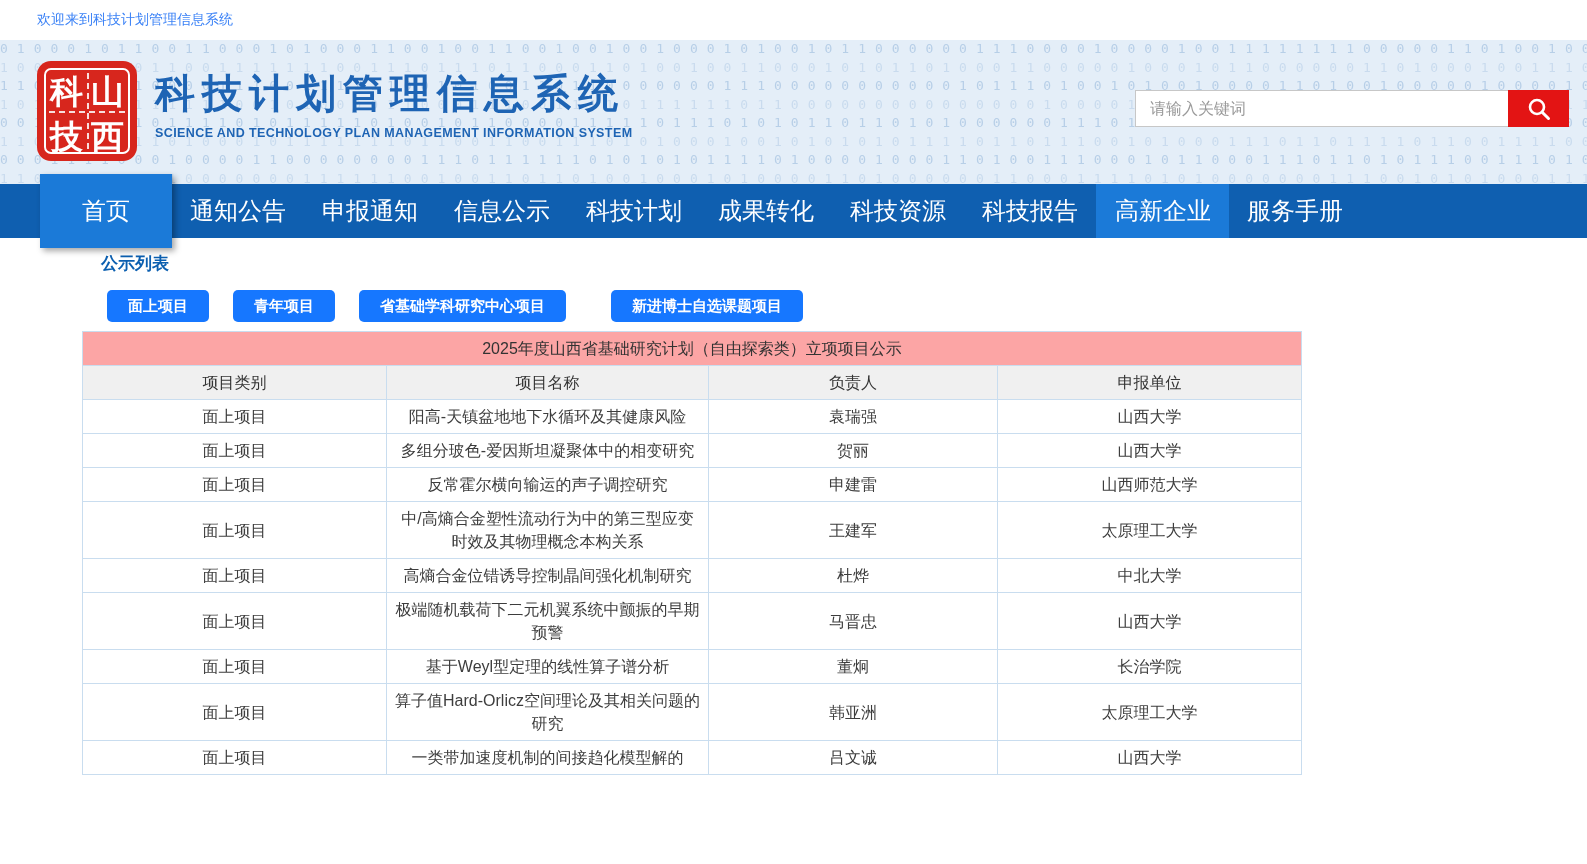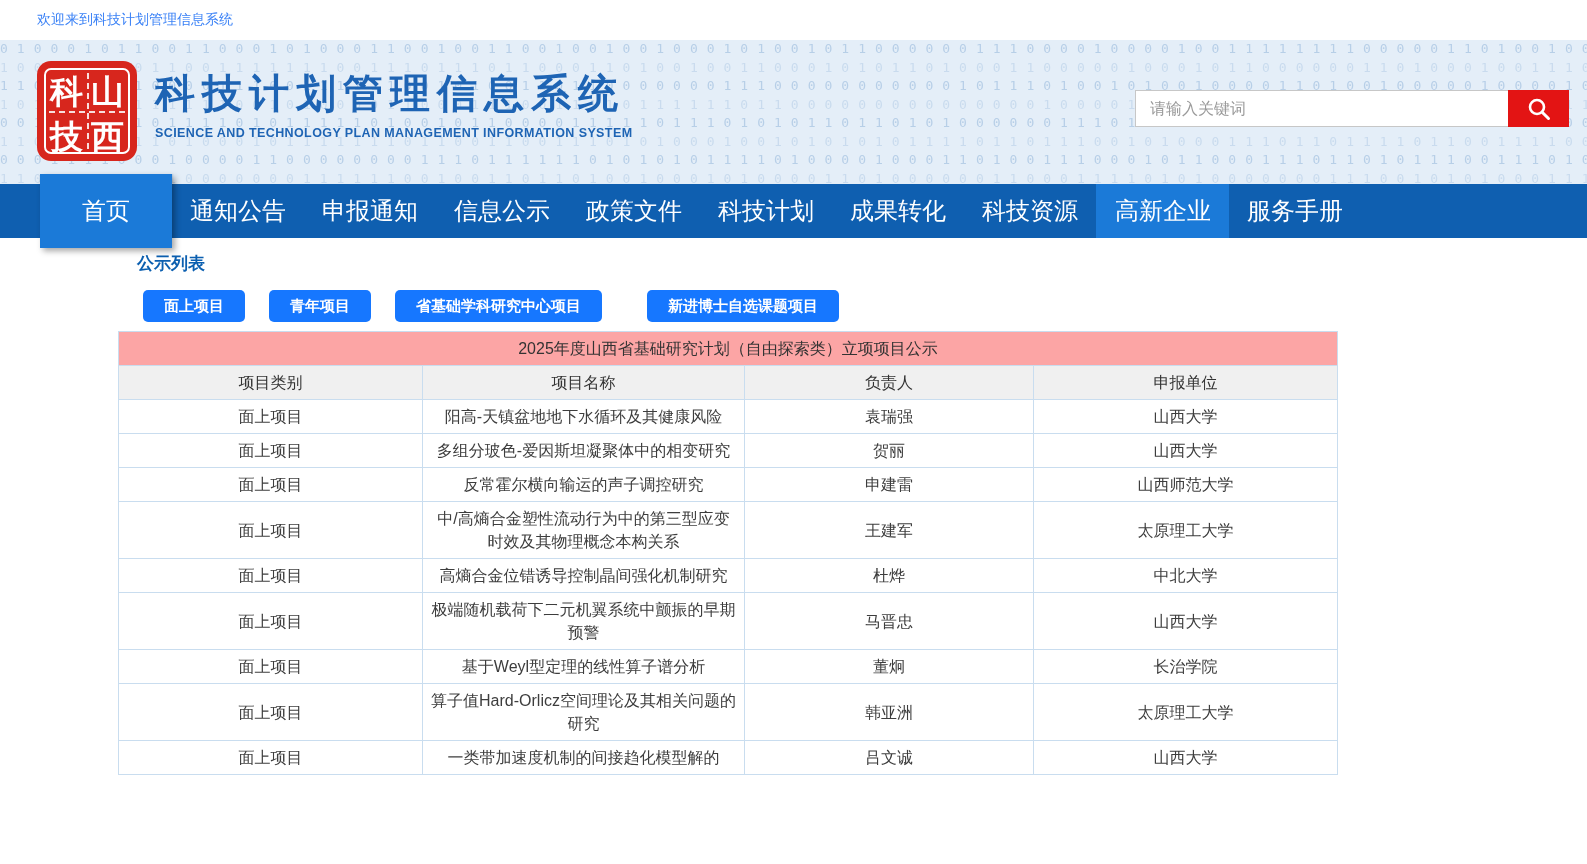--- a/index.html
+++ b/index.html
@@ -43,21 +43,21 @@
   
   .nav { position:relative; height:54px; background:#0f5fb0; }
   .nav-list { display:flex; height:54px; padding-left:40px; list-style:none; }
   .nav-item { position:relative; display:flex; align-items:center; padding:0 18px;
     color:#fff; font-size:24px; cursor:pointer; white-space:nowrap; }
   .nav-item.hl { background:#1b7ad8;padding-left:19px; }
   .nav-item.active { background:#1b7ad8; margin-top:-10px; height:74px; padding:0 42px; z-index:2;
     box-shadow:3px 3px 6px rgba(0,0,0,.35); }
 
   
-  .content { width:1219px; margin-left:118px; }
+  .content { width:1219px; margin-left:82px; }
   .section-title { margin:14px 0 0 19px; color:#0b5fb0; font-size:17px; font-weight:bold; }
   .filter-row { display:flex; margin:15px 0 0 25px; }
   .filter-btn { background:#1677ff; color:#fff; border:none; border-radius:5px; cursor:pointer;
     font-size:15px; font-weight:bold; height:32px; padding:0 21px; margin-right:24px;
     font-family:inherit; white-space:nowrap; }
   .filter-btn:nth-child(4) { margin-left:21px; }
 
   .pub-table { width:1219px; margin-top:9px; border-collapse:collapse; table-layout:fixed; }
   .pub-table td, .pub-table th { border:1px solid #c9ddef; text-align:center; vertical-align:middle;
     font-size:16px; color:#3d3d3d; line-height:23px; padding:5px 8px; }
@@ -112,24 +112,24 @@
       </div>
     </div>
   </div>
 
   <div class="nav">
     <ul class="nav-list" id="navList">
         <li class="nav-item active">首页</li>
         <li class="nav-item">通知公告</li>
         <li class="nav-item">申报通知</li>
         <li class="nav-item">信息公示</li>
-        <li class="nav-item">政策文件</li>
         <li class="nav-item">科技计划</li>
         <li class="nav-item">成果转化</li>
         <li class="nav-item">科技资源</li>
+        <li class="nav-item">科技报告</li>
         <li class="nav-item hl">高新企业</li>
         <li class="nav-item">服务手册</li>
       </ul>
   </div>
 
   <div class="content">
     <div class="section-title">公示列表</div>
     <div class="filter-row" id="filterRow">
         <button class="filter-btn">面上项目</button>
         <button class="filter-btn">青年项目</button>

